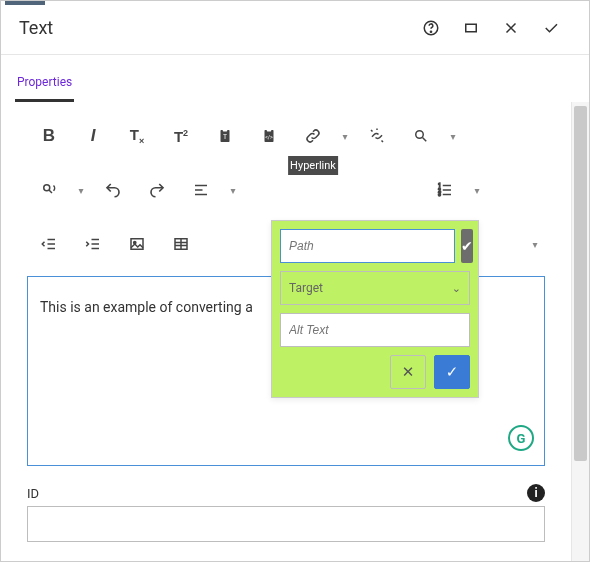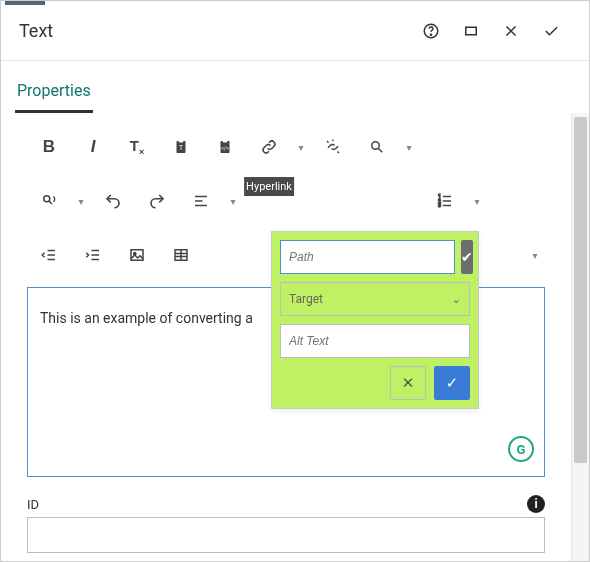--- a/index.html
+++ b/index.html
@@ -1,35 +1,35 @@
 <!DOCTYPE html>
 <html><head>
 <meta charset="utf-8">
 <style>
   html,body{margin:0;padding:0;font-family:-apple-system,BlinkMacSystemFont,"Segoe UI",Roboto,Arial,sans-serif;font-size:13px;color:#222;background:#fff;}
   *{box-sizing:border-box;}
   .root{width:590px;height:562px;position:relative;border:1px solid #ccc;display:flex;flex-direction:column;background:#fff;}
   .accent-bar{position:absolute;top:0;left:4px;width:40px;height:4px;background:#506579;}
-  .header{display:flex;align-items:center;height:60px;padding:0 18px;border-bottom:1px solid #e6e6e6;}
+  .header{display:flex;align-items:center;height:54px;padding:0 18px;border-bottom:1px solid #e6e6e6;}
   .header .title{font-size:18px;color:#333;flex:1;}
   .header .hicon{width:40px;height:40px;display:flex;align-items:center;justify-content:center;font-size:17px;color:#333;cursor:pointer;}
   .header .hicon svg{width:18px;height:18px;}
   .tabs{padding:14px 14px 0 14px;}
-  .tab{display:inline-block;font-size:16px;color:#0f766e;padding:6px 2px 10px 2px;border-bottom:3px solid #333;}
+  .tab{display:inline-block;font-size:12px;color:#6d28d9;padding:6px 2px 10px 2px;border-bottom:3px solid #333;}
   .body{flex:1;display:flex;overflow:hidden;}
   .editor-col{flex:1;padding:0 26px 10px 26px;overflow:hidden;position:relative;}
   .scrollbar-col{width:18px;background:#f5f5f5;border-left:1px solid #e6e6e6;position:relative;}
   .scroll-track{position:absolute;top:2px;bottom:2px;left:2px;right:2px;background:#f5f5f5;}
   .scroll-thumb{position:absolute;top:2px;left:0;right:0;height:78%;background:#c9c9c9;border-radius:2px;}
   .toolbar{display:flex;flex-wrap:wrap;padding:14px 0 0 0;}
   .tbtn{width:44px;height:40px;display:flex;align-items:center;justify-content:center;color:#444;font-size:15px;position:relative;cursor:pointer;}
   .tbtn.small{width:20px;font-size:10px;}
   .tbtn svg{width:18px;height:18px;}
   .tbtn .caret{font-size:10px;color:#888;}
-  .tooltip{position:absolute;top:50px;left:50%;transform:translateX(-50%);background:#4a4a4a;color:#fff;padding:3px 2px;font-size:11px;white-space:nowrap;z-index:5;}
+  .tooltip{position:absolute;top:40px;left:50%;transform:translateX(-50%);background:#4a4a4a;color:#fff;padding:3px 2px;font-size:11px;white-space:nowrap;z-index:5;}
   .row2,.row3{display:flex;flex-wrap:wrap;}
   .text-box{margin-top:12px;border:1px solid #4a90d9;height:190px;padding:22px 12px 0 12px;position:relative;color:#333;font-size:14px;}
   .badge-g{position:absolute;right:10px;bottom:14px;width:26px;height:26px;border-radius:50%;border:2px solid #1ea884;color:#1ea884;display:flex;align-items:center;justify-content:center;font-weight:bold;font-size:13px;}
   .field-row{margin-top:18px;}
   .field-label{font-size:13px;color:#333;display:flex;align-items:center;}
   .field-label .info{margin-left:auto;width:18px;height:18px;border-radius:50%;background:#222;color:#fff;display:flex;align-items:center;justify-content:center;font-size:12px;font-weight:bold;}
   .field-input{margin-top:4px;width:100%;height:36px;border:1px solid #bdbdbd;padding:0 8px;font-size:13px;}
   
   .popover{position:absolute;top:118px;left:270px;width:208px;border:1px solid #c9c9c9;background:#bef264;padding:8px;z-index:50;box-shadow:0 2px 6px rgba(0,0,0,.08);}
   .popover .p-row{display:flex;align-items:center;margin-bottom:8px;}
@@ -87,20 +87,23 @@
         <div class="tbtn">
             <span class="i" style="font-size:17px">B</span>
           </div>
         <div class="tbtn">
             <span class="i" style="font-style:italic;font-size:17px">I</span>
           </div>
         <div class="tbtn">
             <span class="i">T<sub style="font-size:9px">×</sub></span>
           </div>
         <div class="tbtn">
+            <span class="i">T<sup style="font-size:9px">2</sup></span>
+          </div>
+        <div class="tbtn">
           <svg viewBox="0 0 24 24" fill="currentColor">
               <rect x="6" y="4" width="12" height="16" rx="1"></rect>
               <rect x="9" y="2" width="6" height="4" rx="1" fill="#fff"></rect>
               <text x="12" y="16" text-anchor="middle" font-size="9" fill="#fff">T</text>
             </svg>
         </div>
         <div class="tbtn">
           <svg viewBox="0 0 24 24" fill="currentColor">
               <rect x="6" y="4" width="12" height="16" rx="1"></rect>
               <rect x="9" y="2" width="6" height="4" rx="1" fill="#fff"></rect>

